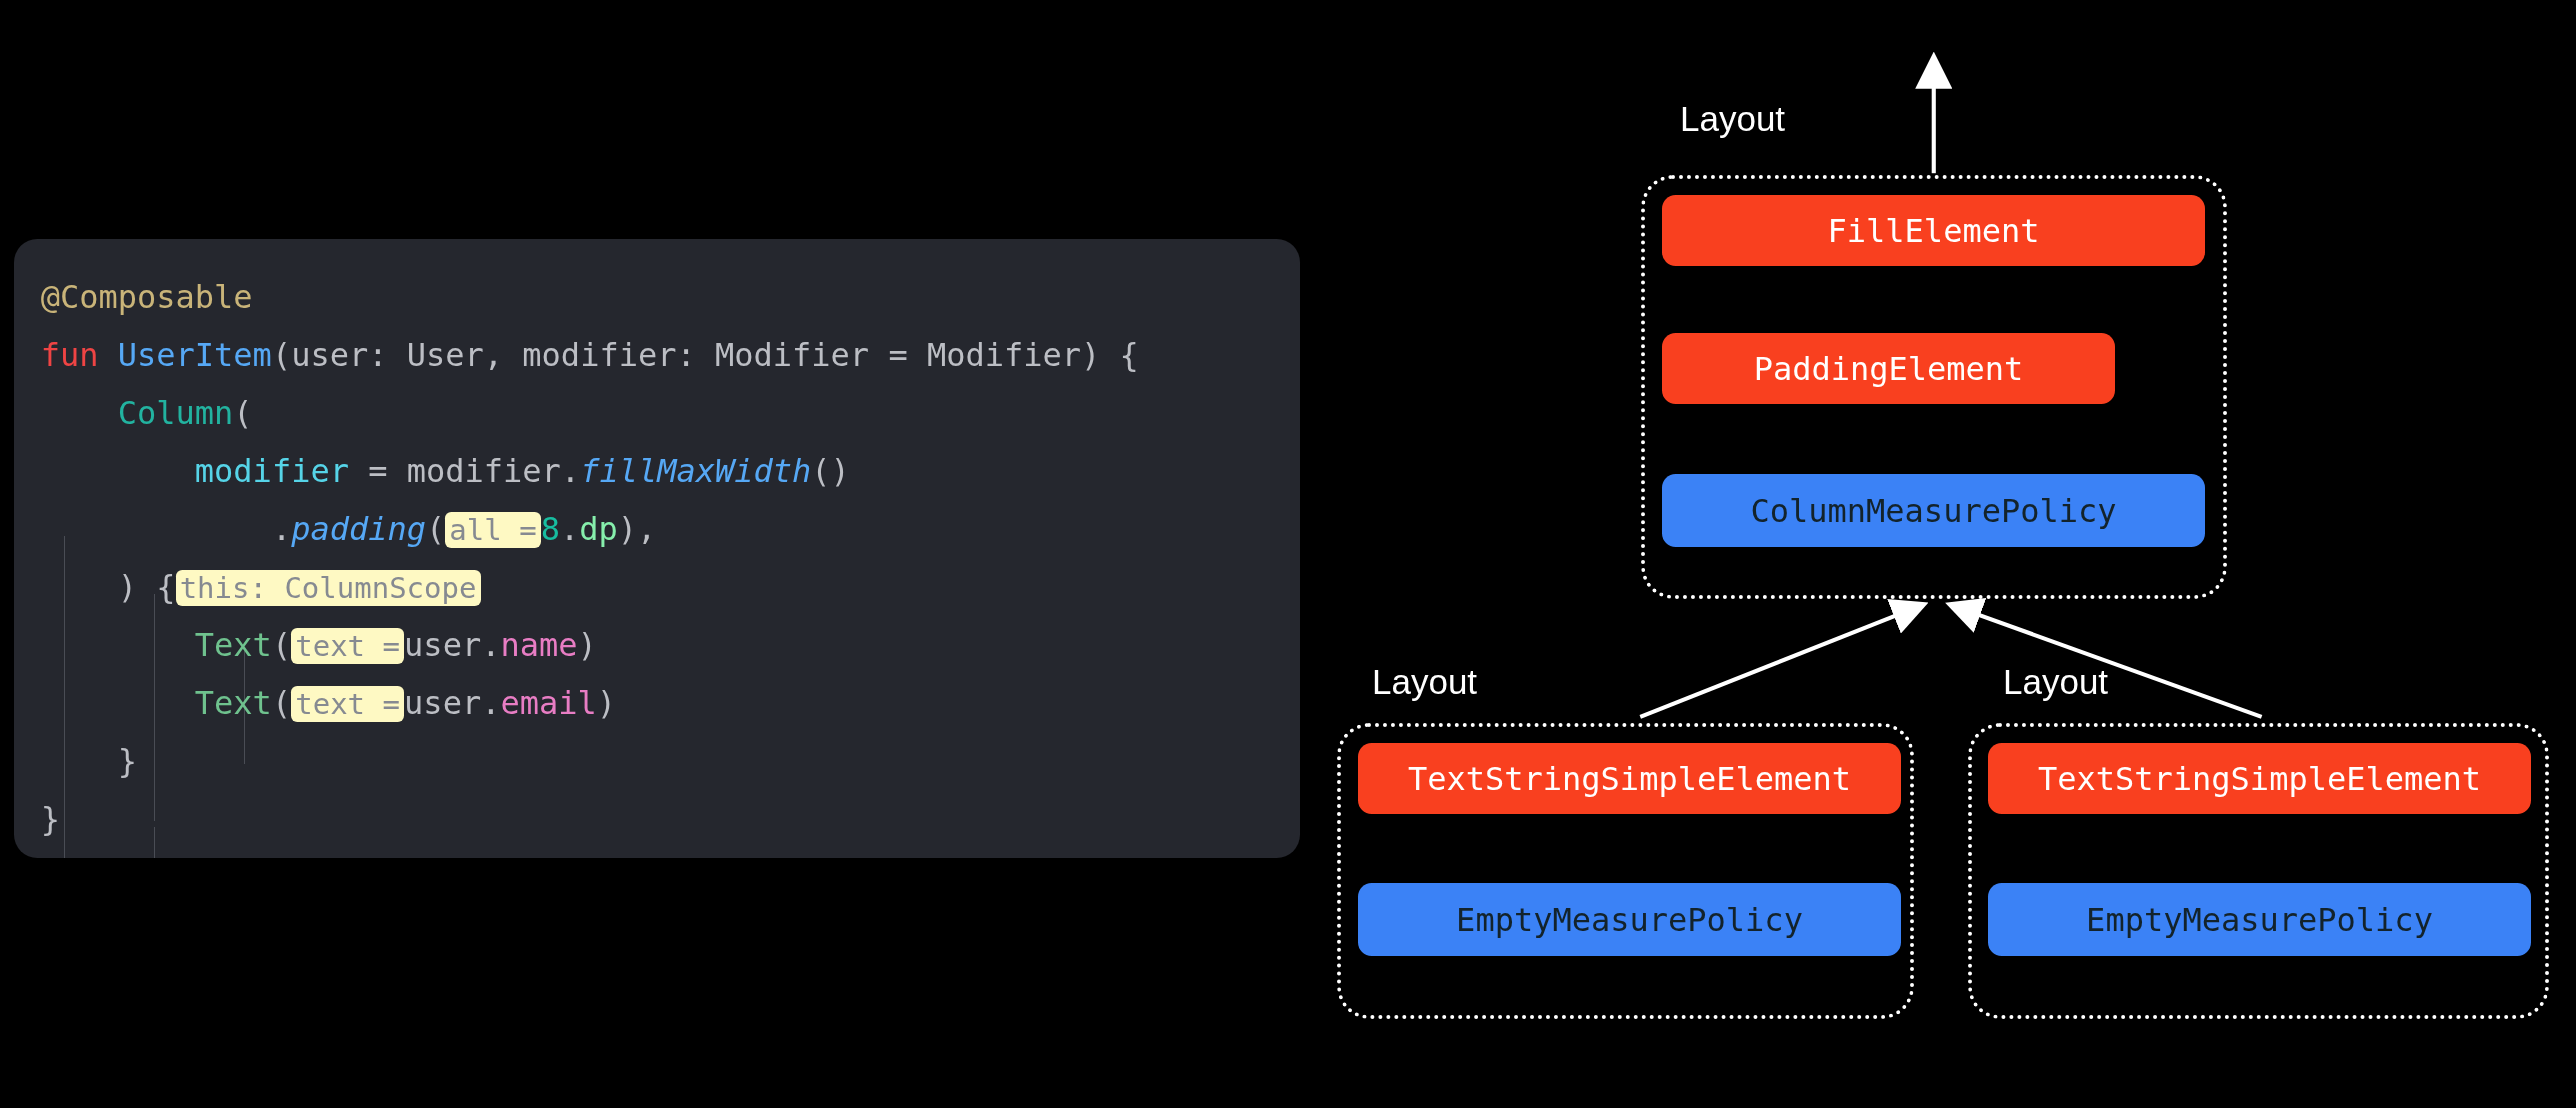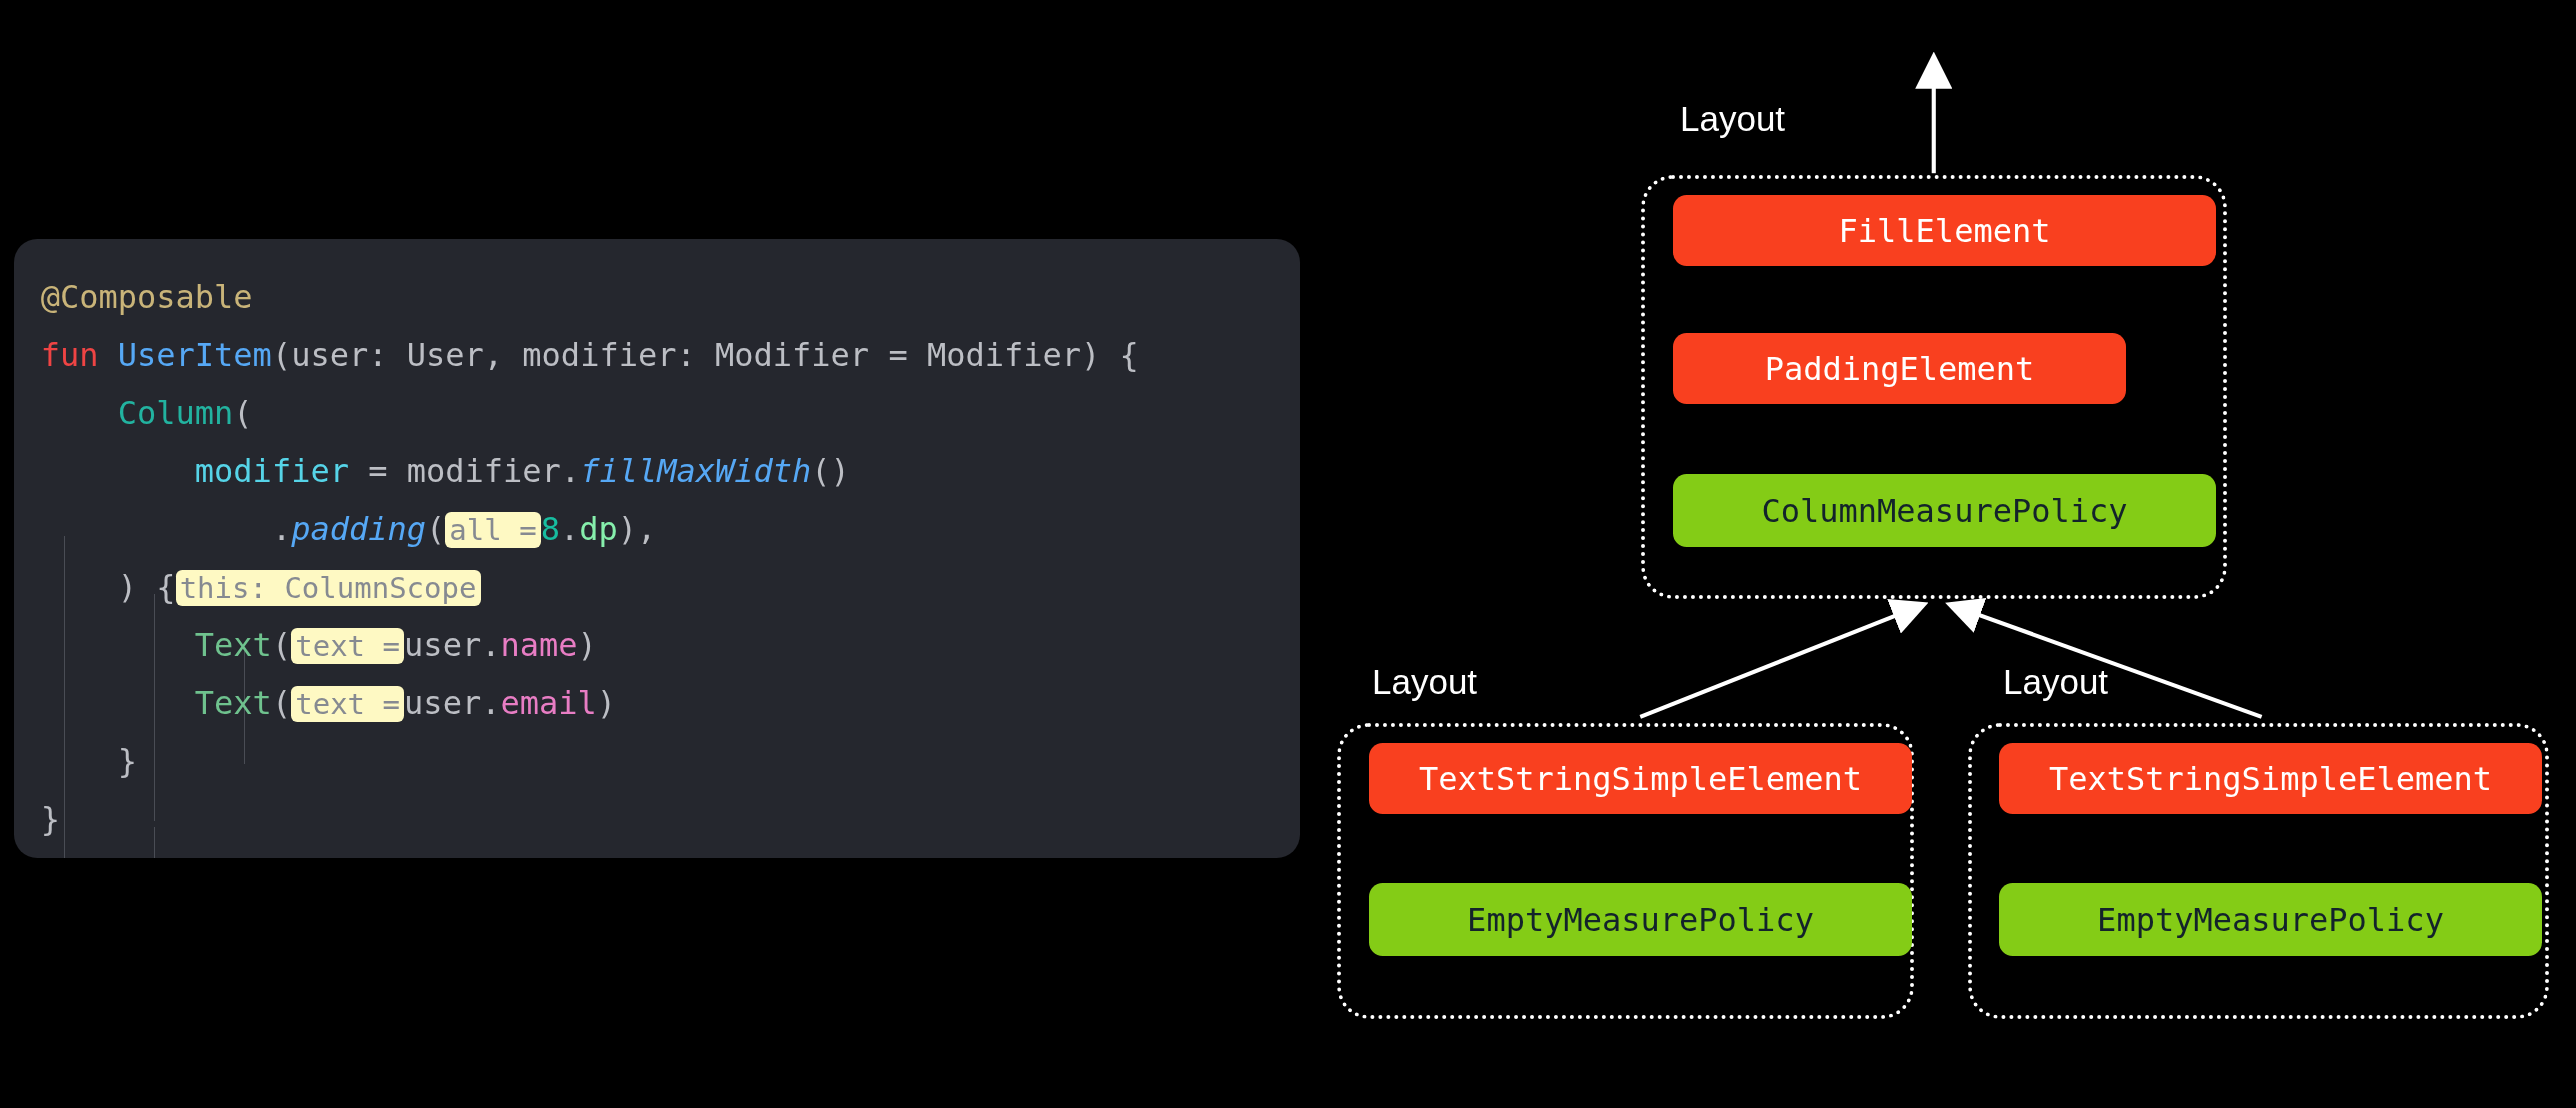--- a/index.html
+++ b/index.html
@@ -86,24 +86,23 @@
   }
   .node{
     position:absolute;
     border-radius:13.7px;
     display:flex;
     align-items:center;
     justify-content:center;
     font-family:"DejaVu Sans Mono","Liberation Mono",monospace;
     font-size:32px;
     box-sizing:border-box;
-    margin-left:11px;
   }
   .node.red { background:#f9401f; color:#ffffff; }
-  .node.cyan{ background:#84cc16; color:#13232b; }
+  .node.cyan{ background:#3b82f6; color:#13232b; }
 
   
   #grp-root      { left:1641px; top:175px; width:586px; height:424px; }
   #node-fill     { left:1662px; top:195px;  width:543px; height:71px; }
   #node-padding  { left:1662px; top:333px;  width:453px; height:71px; }
   #node-colpolicy{ left:1662px; top:474px;  width:543px; height:73px; }
   #lbl-root      { left:1680px; top:98px; }
 
   
   #grp-left      { left:1337px; top:723px; width:577px; height:296px; }

